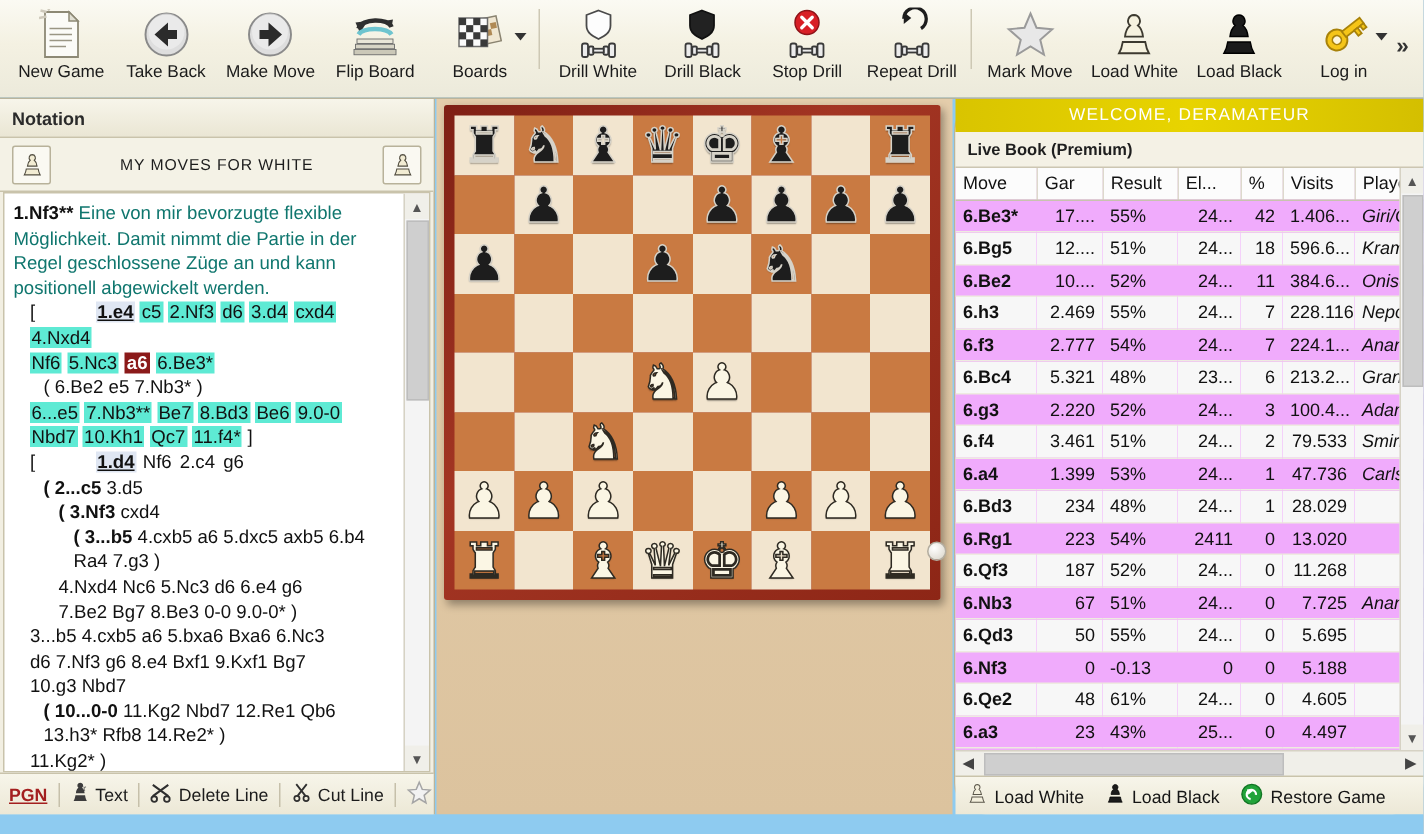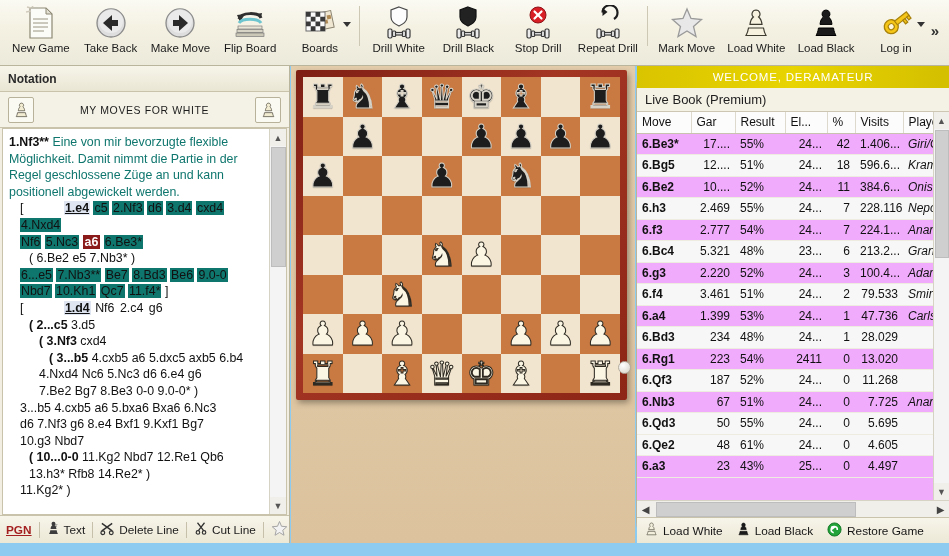--- a/index.html
+++ b/index.html
@@ -56,21 +56,21 @@
   #notation-body {
     flex:1; background:#ffffff; position:relative; overflow:hidden;
     border:1px solid #c9c3ab; margin:0 2px;
   }
   #notation-text {
     position:absolute; left:0; top:0; right:17px; bottom:0;
     padding:5px 4px 0 6px; font-size:12.4px; line-height:16.6px; color:#111;
     overflow:hidden; font-family:"Liberation Sans", sans-serif;
   }
   .cmt { color:#0f766e; }
-  .mv { background:#0f766e; padding:0 1px; }
+  .mv { background:#5eead4; padding:0 1px; }
   .mvplain { padding:0 1px; }
   .mvsel { background:#8b1a1a; color:#fff; padding:0 2px; font-weight:bold; }
   .mvroot { background:#dfe6f2; font-weight:bold; text-decoration:underline; padding:0 1px;margin-left:37px; }
   .bold { font-weight:bold; }
   .ind1 { padding-left:11px; }
   .ind2 { padding-left:20px; }
   .ind3 { padding-left:30px; }
   .ind4 { padding-left:40px; }
 
   
@@ -126,21 +126,21 @@
     background:#f6f4ea; border-left:1px solid #b9b49c;
     display:flex; flex-direction:column;border-radius:21px;
   }
   #welcome {
     height:22px; background: linear-gradient(to right,#d9c400 0%,#e8d400 50%,#d4bf00 100%);
     display:flex; align-items:center; justify-content:center;
     font-size:11.5px; letter-spacing:.8px; color:#ffffff; font-weight:normal;
   }
   #livebook-title {
     height:24px; background:#f4f1e5; display:flex; align-items:center;
-    padding-left:8px; font-size:13px; font-weight:normal; color:#1e1e1e;
+    padding-left:8px; font-size:11px; font-weight:bold; color:#1e1e1e;
     border-bottom:1px solid #ccc6b2;
   }
   #tablewrap { flex:1; position:relative; background:#f0abfc; overflow:hidden; }
   table#lb { border-collapse:collapse; width:296px; table-layout:fixed; font-size:12px; }
   table#lb th {
     background:#fcfcfc; border-right:1px solid #ddd9cc; border-bottom:1px solid #c8c2ae;
     font-weight:normal; color:#111; text-align:left; padding:3px 5px; height:21px;
     font-size:12px;
   }
   table#lb td {
@@ -466,20 +466,23 @@
           <span class="bold">( 2...c5</span>
           <span>3.d5</span>
         </div>
         <div class="ind3">
           <span class="bold">( 3.Nf3</span>
           <span>cxd4</span>
         </div>
         <div class="ind4">
           <span class="bold">( 3...b5</span>
           <span>4.cxb5  a6  5.dxc5  axb5  6.b4</span>
+        </div>
+        <div class="ind4">
+          <span>Ra4  7.g3 )</span>
         </div>
         <div class="ind3">
           <span>4.Nxd4  Nc6  5.Nc3  d6  6.e4  g6</span>
         </div>
         <div class="ind3">
           <span>7.Be2  Bg7  8.Be3  0-0  9.0-0* )</span>
         </div>
         <div class="ind1">
           <span>3...b5  4.cxb5  a6  5.bxa6  Bxa6  6.Nc3</span>
         </div>
@@ -824,20 +827,29 @@
             </tr>
             <tr class="alt">
               <td class="c-move m-dark">6.Qd3</td>
               <td class="num">50</td>
               <td class="">55%</td>
               <td class="num">24...</td>
               <td class="num">0</td>
               <td class="num">5.695</td>
               <td class="players"></td>
             </tr>
+            <tr>
+              <td class="c-move m-dark">6.Nf3</td>
+              <td class="num">0</td>
+              <td class="">-0.13</td>
+              <td class="num">0</td>
+              <td class="num">0</td>
+              <td class="num">5.188</td>
+              <td class="players"></td>
+            </tr>
             <tr class="alt">
               <td class="c-move m-dark">6.Qe2</td>
               <td class="num">48</td>
               <td class="">61%</td>
               <td class="num">24...</td>
               <td class="num">0</td>
               <td class="num">4.605</td>
               <td class="players"></td>
             </tr>
             <tr>

